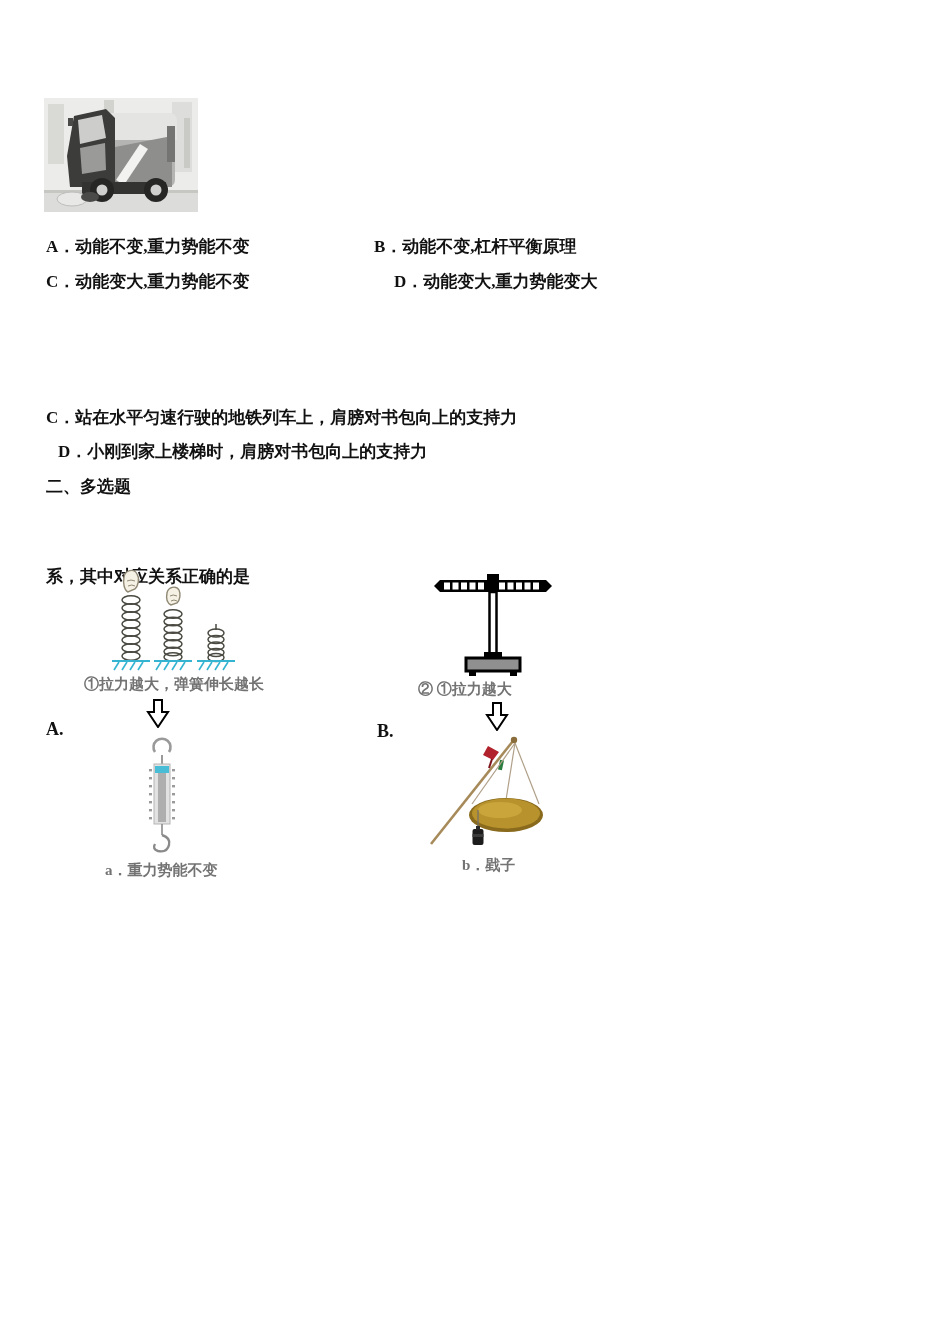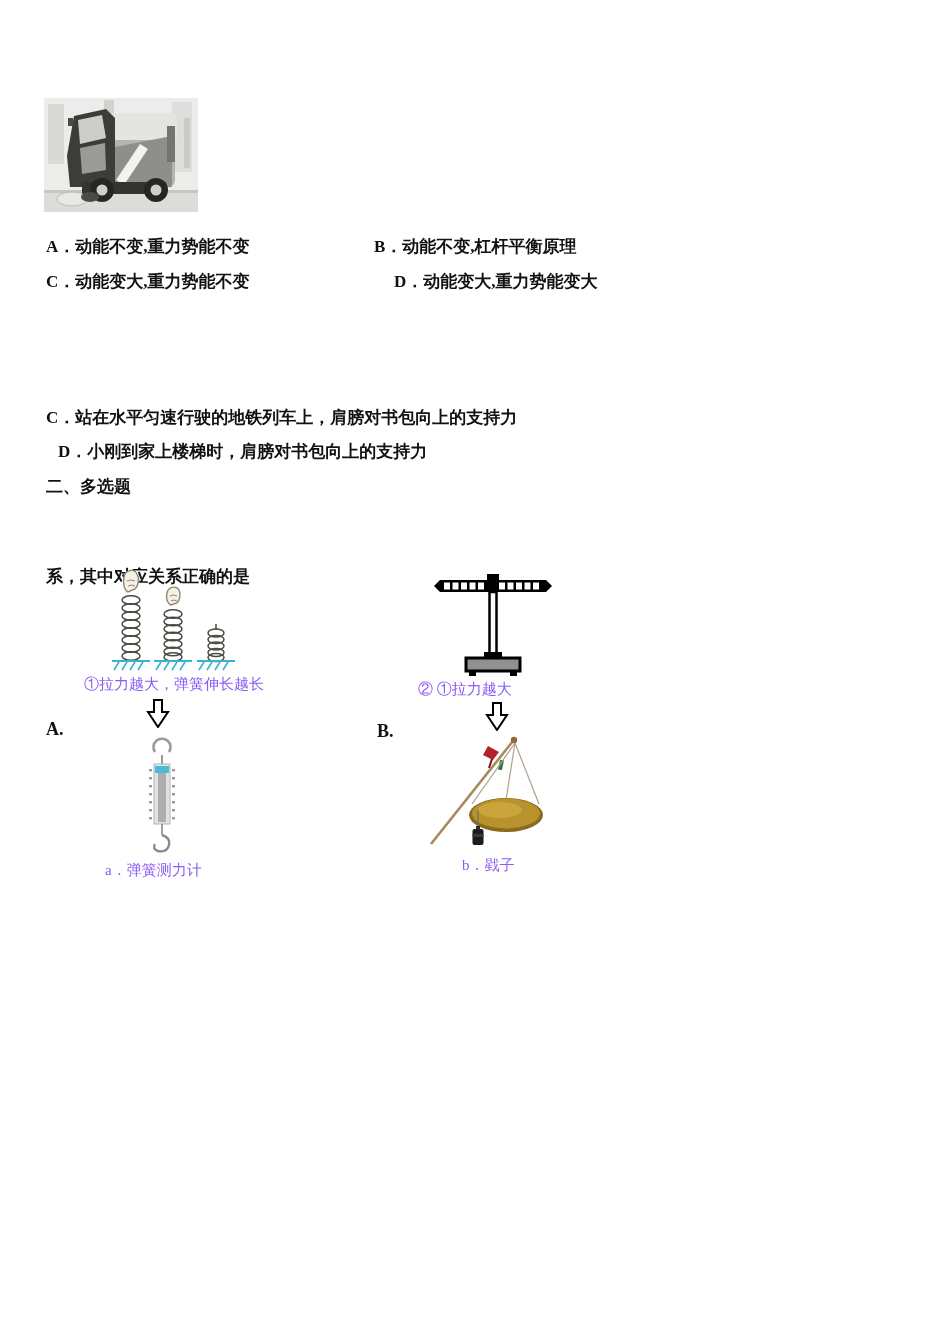--- a/index.html
+++ b/index.html
@@ -1,21 +1,21 @@
 <!DOCTYPE html>
 <html><head>
 <meta charset="utf-8">
 <style>
   html,body{margin:0;padding:0;background:#ffffff;}
   #page{
     position:relative;width:950px;height:1344px;background:#ffffff;overflow:hidden;
     font-family:"Liberation Serif","DejaVu Serif",serif;color:#111;border-radius:28px;
   }
   .t{position:absolute;white-space:nowrap;font-weight:700;font-size:17px;line-height:19px;color:#111;}
-  .cap{position:absolute;white-space:nowrap;font-weight:400;font-size:15px;line-height:17px;color:#8b5cf6;}
+  .cap{position:absolute;white-space:nowrap;font-weight:700;font-size:15px;line-height:17px;color:#737373;}
   .choice{position:absolute;white-space:nowrap;font-weight:700;font-size:18px;color:#111;}
   .fig{position:absolute;}
   svg{display:block;}
 </style>
 </head>
 <body>
 
 <div id="page">
 
   <div class="fig" style="left:44px;top:98px;">
@@ -189,21 +189,21 @@
           <rect x="36" y="65" width="3" height="2.4"></rect>
         <rect x="13" y="73" width="3" height="2.4"></rect>
           <rect x="36" y="73" width="3" height="2.4"></rect>
         <rect x="13" y="81" width="3" height="2.4"></rect>
           <rect x="36" y="81" width="3" height="2.4"></rect>
       </g>
       <line x1="26" y1="88" x2="26" y2="99" stroke="#8a8a8a" stroke-width="1.6"></line>
       <path d="M26 99 q9 3 7 10 q-2 8 -11 6 q-6 -2 -3 -7" fill="none" stroke="#8a8a8a" stroke-width="2.4"></path>
     </svg>
   </div>
-  <div class="cap" style="left:105px;top:862px;">a．弹簧测力计</div>
+  <div class="cap" style="left:105px;top:862px;">a．重力势能不变</div>
 
   <div class="fig" style="left:420px;top:730px;">
     <svg width="130" height="124" viewBox="0 0 130 124">
 
       <line x1="93" y1="11" x2="11" y2="114" stroke="#a78a5a" stroke-width="2.6"></line>
       <circle cx="94" cy="10" r="3.2" fill="#8a6d3b"></circle>
 
       <polygon points="68,16 79,22 73,30 63,25" fill="#b2222c"></polygon>
       <line x1="72" y1="29" x2="69" y2="38" stroke="#7c1119" stroke-width="2"></line>
       <rect x="79" y="30" width="4" height="10" fill="#2a7d3f" transform="rotate(12 81 35)"></rect>

